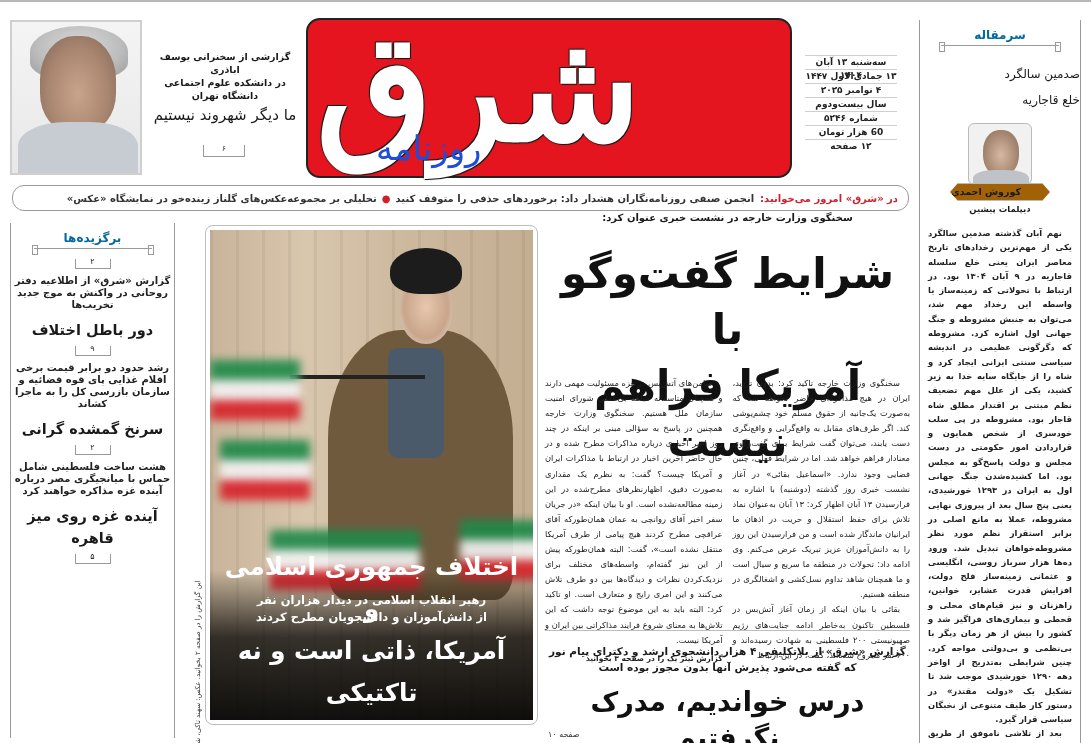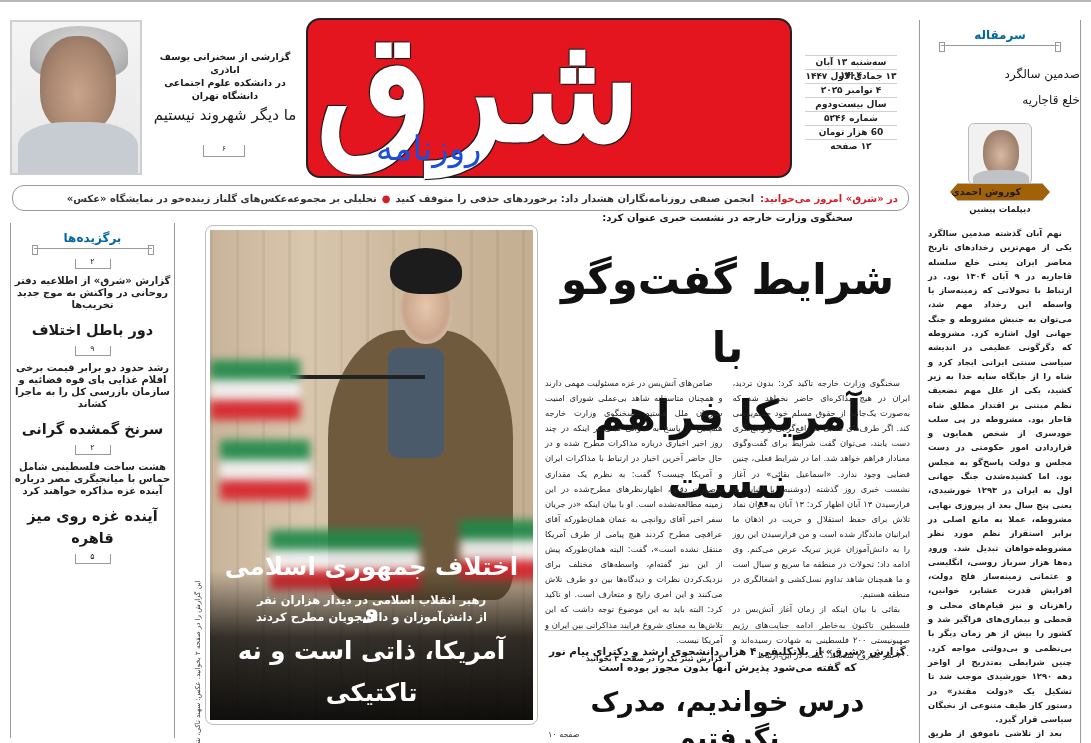--- a/index.html
+++ b/index.html
@@ -66,21 +66,21 @@
   .photo .vest { position: absolute; left: 178px; top: 118px; width: 56px; height: 110px; background: #4a5a6a; border-radius: 10px; }
   .photo .mic { position: absolute; left: 80px; top: 145px; width: 135px; height: 4px; background: #222; }
   .photo .flag { position: absolute; width: 90px; height: 60px; background: linear-gradient(180deg,#1f8a4a 0 33%,#f2f2f2 33% 66%,#d8222a 66% 100%); filter: blur(4px); opacity: 0.9; }
   .photo .shade { position: absolute; left: 0; right: 0; bottom: 0; height: 150px; background: linear-gradient(180deg, rgba(0,0,0,0) 0%, rgba(0,0,0,0.75) 45%, rgba(0,0,0,0.92) 100%); }
   .photo-kicker { position: absolute; left: 10px; right: 10px; bottom: 94px; color: #fff; font-size: 11.5px; font-weight: bold; text-align: center; line-height: 17px; }
   .photo-headline { position: absolute; left: 4px; right: 4px; bottom: 6px; color: #fff; font-size: 24.5px; font-weight: bold; text-align: center; line-height: 42px; }
   .photo-credit { position: absolute; left: 194px; top: 580px; width: 12px; height: 150px; writing-mode: vertical-rl; transform: rotate(180deg); font-size: 7px; color: #333; white-space: nowrap; }
 
   
   .lead-kicker { position: absolute; left: 545px; top: 212px; width: 365px; text-align: center; font-size: 10px; font-weight: bold; }
-  .lead-headline { position: absolute; left: 545px; top: 246px; width: 365px; text-align: center; font-size: 42px; font-weight: bold; line-height: 68px; color: #111; letter-spacing: -1px; }
+  .lead-headline { position: absolute; left: 545px; top: 246px; width: 365px; text-align: center; font-size: 42px; font-weight: bold; line-height: 56px; color: #111; letter-spacing: -1px; }
   .lead-cols { position: absolute; left: 545px; top: 376px; width: 365px; display: flex; flex-direction: row; gap: 10px; }
   .lead-col { width: 178px; font-size: 8.3px; line-height: 15.1px; text-align: justify; color: #222; }
   .lead-col p { text-indent: 10px; }
   .lead-ref { font-size: 7.5px; font-weight: bold; margin-top: 3px; }
   .lead-divider { position: absolute; left: 545px; top: 630px; width: 365px; height: 1px; background: #bdbdbd; }
 
   
   .bottom-kicker { position: absolute; left: 545px; top: 643px; width: 365px; text-align: center; font-size: 10.5px; font-weight: bold; line-height: 16px; }
   .bottom-headline { position: absolute; left: 545px; top: 684px; width: 365px; text-align: center; font-size: 27px; font-weight: bold; line-height: 36px; color: #111; }
   .bottom-page { position: absolute; left: 548px; top: 730px; font-size: 8px; color: #333; }

